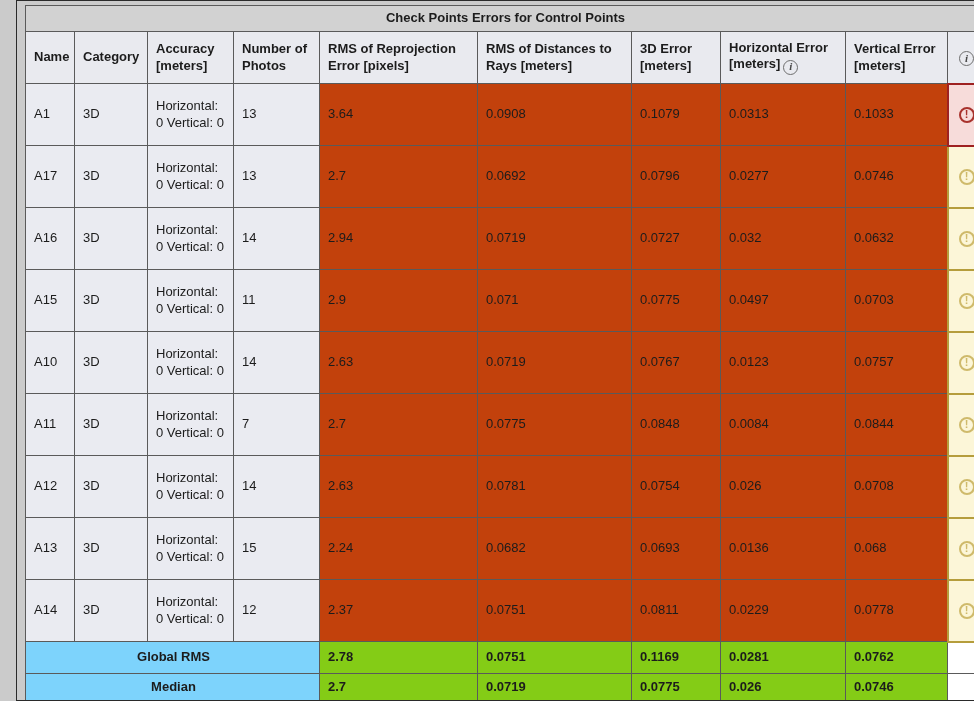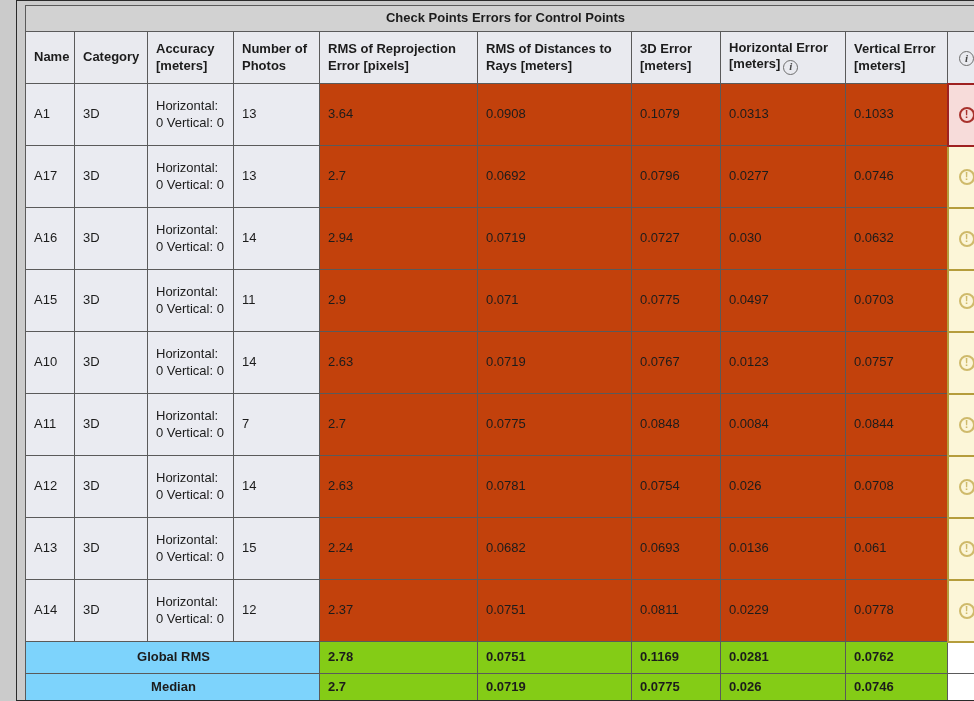--- a/index.html
+++ b/index.html
@@ -148,21 +148,21 @@
   </tr>
 
   <tr>
     <th>A16</th>
     <th>3D</th>
     <th><span>Horizontal: 0</span> <span>Vertical: 0</span></th>
     <th>14</th>
     <td>2.94</td>
     <td>0.0719</td>
     <td>0.0727</td>
-    <td>0.030</td>
+    <td>0.032</td>
     <td>0.0632</td>
     <td class="status-cell warning"><span class="status-icon">!</span></td>
   </tr>
 
   <tr>
     <th>A15</th>
     <th>3D</th>
     <th><span>Horizontal: 0</span> <span>Vertical: 0</span></th>
     <th>11</th>
     <td>2.9</td>
@@ -214,21 +214,21 @@
 
   <tr>
     <th>A13</th>
     <th>3D</th>
     <th><span>Horizontal: 0</span> <span>Vertical: 0</span></th>
     <th>15</th>
     <td>2.24</td>
     <td>0.0682</td>
     <td>0.0693</td>
     <td>0.0136</td>
-    <td>0.061</td>
+    <td>0.068</td>
     <td class="status-cell warning"><span class="status-icon">!</span></td>
   </tr>
 
   <tr>
     <th>A14</th>
     <th>3D</th>
     <th><span>Horizontal: 0</span> <span>Vertical: 0</span></th>
     <th>12</th>
     <td>2.37</td>
     <td>0.0751</td>

